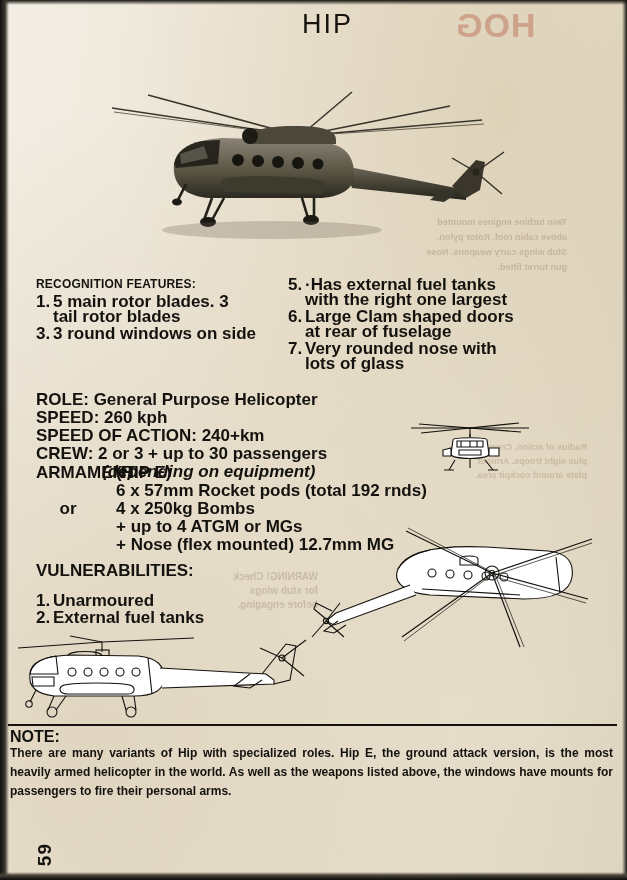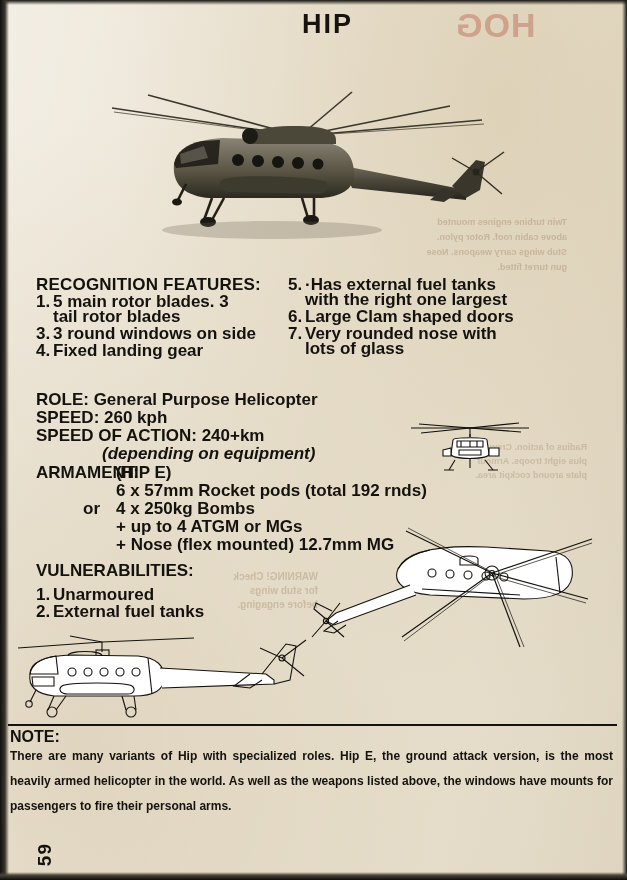--- a/index.html
+++ b/index.html
@@ -101,21 +101,21 @@
     width: 86px;
     color: rgba(150,120,90,0.32);
   }
 
   #title {
     position: absolute;
     top: 9px;
     left: 0; right: 0;
     text-align: center;
     font-size: 27px;
-    font-weight: bold;
+    font-weight: normal;
     letter-spacing: 2px;
     color: #16130f;
     margin-left: 28px;
   }
 
   
   #photo-wrap {
     position: absolute;
     top: 48px;
     left: 52px;
@@ -128,40 +128,40 @@
   .body-text {
     position: absolute;
     color: #14120e;
     font-size: 17px;
     line-height: 15px;
     font-weight: bold;
   }
   .hdr { font-weight: bold; }
   .num { display:inline-block; width: 17px; }
 
-  #rec-title { top: 277px; left: 36px; font-size: 17px; letter-spacing: .2px;}
+  #rec-title { top: 277px; left: 36px; font-size: 12px; letter-spacing: .2px;}
   #rec-left  { top: 294px; left: 36px; width: 230px; }
   #rec-right { top: 277px; left: 288px; width: 230px; }
   .rec-item { margin-bottom: 2px; }
   .rec-sub { padding-left: 17px; }
 
   #spec-block { top: 392px; left: 36px; width: 300px; }
   .spec-line { margin-bottom: 3px; white-space: nowrap; }
   .spec-label { font-weight: bold; }
   .spec-val { font-weight: bold; }
   #spec-depend { padding-left: 66px; font-style: italic; }
 
   #arm-block { top: 465px; left: 36px; width: 400px; }
   .arm-row { display: flex; margin-bottom: 3px; }
   .arm-key { width: 80px; flex: 0 0 80px; font-weight: bold; }
-  .arm-or  { width: 80px; flex: 0 0 80px; text-align: right; padding-right: 16px; box-sizing: border-box;}
+  .arm-or  { width: 80px; flex: 0 0 80px; text-align: center; padding-right: 16px; box-sizing: border-box;}
   .arm-val { flex: 1; }
 
   #vuln-block { top: 563px; left: 36px; width: 260px; }
-  #vuln-title { margin-bottom: 9px; }
+  #vuln-title { margin-bottom: 15px; }
 
   
   #silh-front { position: absolute; top: 410px; left: 405px; width: 130px; height: 70px; }
   #silh-top   { position: absolute; top: 525px; left: 310px; width: 290px; height: 135px; }
   #silh-side  { position: absolute; top: 630px; left: 10px; width: 300px; height: 95px; }
   #silh-front svg, #silh-top svg, #silh-side svg { display:block; }
 
   
   #note-rule {
     position: absolute;
@@ -173,21 +173,21 @@
     position: absolute;
     top: 728px; left: 10px;
     font-size: 16px;
     font-weight: bold;
     color: #14120e;
   }
   #note-body {
     position: absolute;
     top: 744px; left: 10px; right: 14px;
     font-size: 12px;
-    line-height: 25px;
+    line-height: 19px;
     font-weight: bold;
     color: #14120e;
     text-align: justify;
   }
   #pn-wrap {
     position: absolute;
     left: 14px;
     bottom: 14px;
     width: 26px;
     height: 46px;
@@ -299,51 +299,53 @@
   <div class="body-text hdr" id="rec-title">RECOGNITION FEATURES:</div>
 
   <div class="body-text" id="rec-left">
     <div class="rec-item">
       <span class="num">1.</span><span>5 main rotor blades. 3</span>
       <div class="rec-sub">tail rotor blades</div>
     </div>
     <div class="rec-item">
       <span class="num">3.</span><span>3 round windows on side</span>
     </div>
-    <div class="rec-item">
-      <span class="num">4.</span><span>Fixed landing gear</span>
-    </div>
   </div>
 
   <div class="body-text" id="rec-right">
     <div class="rec-item">
       <span class="num">5.</span><span>·Has external fuel tanks</span>
       <div class="rec-sub">with the right one largest</div>
     </div>
     <div class="rec-item">
       <span class="num">6.</span><span>Large Clam shaped doors</span>
+      <div class="rec-sub">at rear of fuselage</div>
     </div>
     <div class="rec-item">
       <span class="num">7.</span><span>Very rounded nose with</span>
       <div class="rec-sub">lots of glass</div>
     </div>
   </div>
 
   <div class="body-text" id="spec-block">
     <div class="spec-line">
       <span class="spec-label">ROLE:</span>
       <span class="spec-val">General Purpose Helicopter</span>
     </div>
     <div class="spec-line">
       <span class="spec-label">SPEED:</span>
       <span class="spec-val">260 kph</span>
     </div>
     <div class="spec-line">
       <span class="spec-label">SPEED OF ACTION:</span>
       <span class="spec-val">240+km</span>
+    </div>
+    <div class="spec-line">
+      <span class="spec-label">CREW:</span>
+      <span class="spec-val">2 or 3 + up to 30 passengers</span>
     </div>
     <div class="spec-line" id="spec-depend">(depending on equipment)</div>
   </div>
 
   <div class="body-text" id="arm-block">
     <div class="arm-row">
       <div class="arm-key">ARMAMENT:</div>
       <div class="arm-val">(HIP E)</div>
     </div>
     <div class="arm-row">

